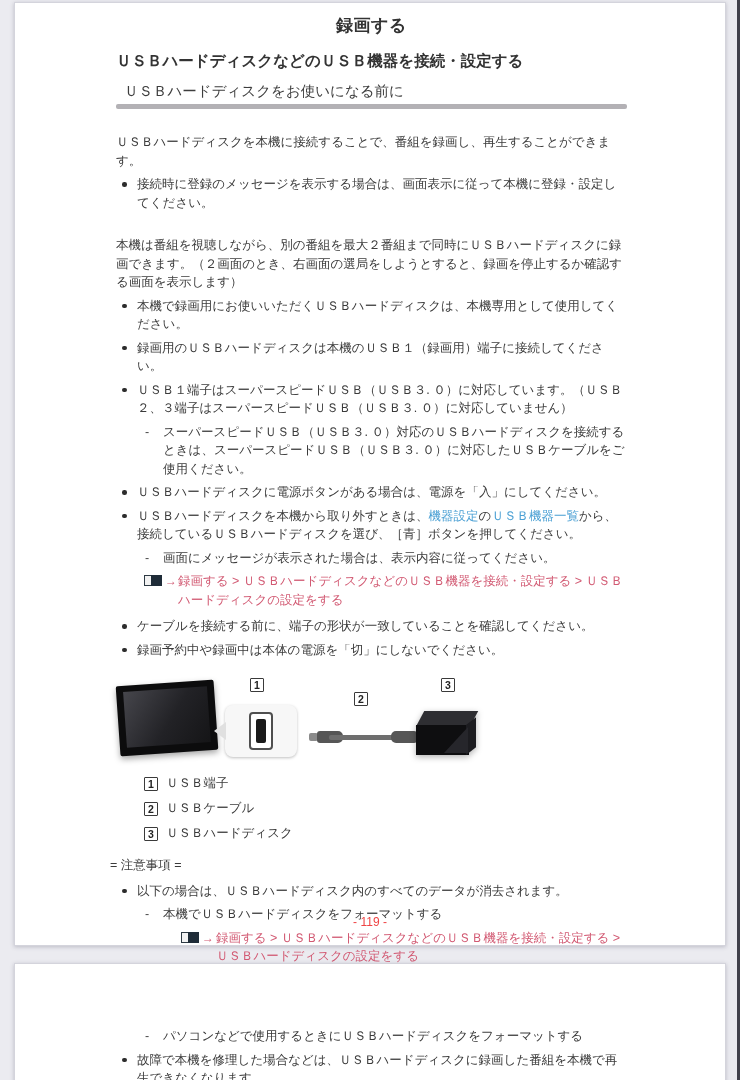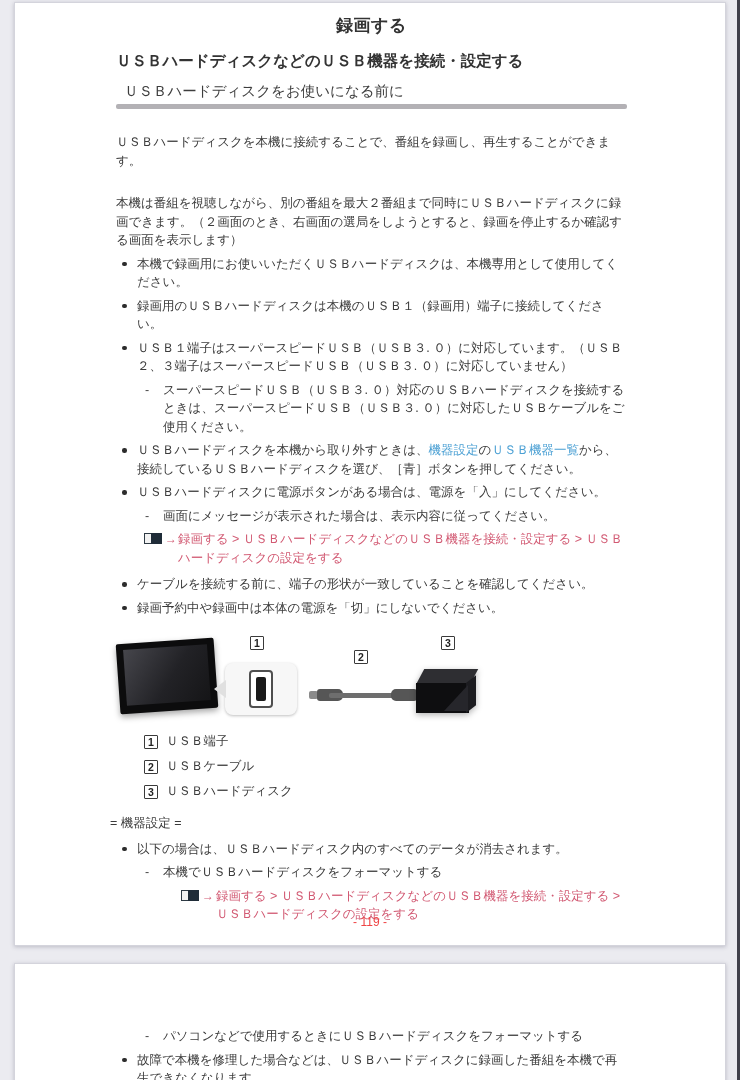--- a/index.html
+++ b/index.html
@@ -128,20 +128,24 @@
 
 <div class="page page-1">
 
   <h1 class="doc-title">録画する</h1>
   <h2 class="sec">ＵＳＢハードディスクなどのＵＳＢ機器を接続・設定する</h2>
   <h3 class="subsec">ＵＳＢハードディスクをお使いになる前に</h3>
   <div class="rule"></div>
 
   <p class="para">ＵＳＢハードディスクを本機に接続することで、番組を録画し、再生することができます。</p>
 
+  <div class="bullet">
+    <span class="dot"></span>
+    <span>接続時に登録のメッセージを表示する場合は、画面表示に従って本機に登録・設定してください。</span>
+  </div>
 
   <p class="para">本機は番組を視聴しながら、別の番組を最大２番組まで同時にＵＳＢハードディスクに録画できます。（２画面のとき、右画面の選局をしようとすると、録画を停止するか確認する画面を表示します）</p>
 
   <div class="bullet">
     <span class="dot"></span>
     <span>本機で録画用にお使いいただくＵＳＢハードディスクは、本機専用として使用してください。</span>
   </div>
 
   <div class="bullet">
     <span class="dot"></span>
@@ -153,26 +157,26 @@
     <span>ＵＳＢ１端子はスーパースピードＵＳＢ（ＵＳＢ３. ０）に対応しています。（ＵＳＢ２、３端子はスーパースピードＵＳＢ（ＵＳＢ３. ０）に対応していません）</span>
   </div>
 
   <div class="dash-item">
     <span class="dash">-</span>
     <span>スーパースピードＵＳＢ（ＵＳＢ３. ０）対応のＵＳＢハードディスクを接続するときは、スーパースピードＵＳＢ（ＵＳＢ３. ０）に対応したＵＳＢケーブルをご使用ください。</span>
   </div>
 
   <div class="bullet">
     <span class="dot"></span>
+    <span>ＵＳＢハードディスクに電源ボタンがある場合は、電源を「入」にしてください。</span>
+  </div>
+
+  <div class="bullet">
+    <span class="dot"></span>
     <span><span>ＵＳＢハードディスクを本機から取り外すときは、</span><a class="blue-link">機器設定</a><span>の</span><a class="blue-link">ＵＳＢ機器一覧</a><span>から、接続しているＵＳＢハードディスクを選び、［青］ボタンを押してください。</span></span>
-  </div>
-
-  <div class="bullet">
-    <span class="dot"></span>
-    <span>ＵＳＢハードディスクに電源ボタンがある場合は、電源を「入」にしてください。</span>
   </div>
 
   <div class="dash-item">
     <span class="dash">-</span>
     <span>画面にメッセージが表示された場合は、表示内容に従ってください。</span>
   </div>
 
   <div class="ref lv2">
     <span class="book-icon">
         <span class="bk-l"></span>
@@ -226,21 +230,21 @@
   </div>
   <div class="legend-row">
     <span class="num-box">2</span>
     <span>ＵＳＢケーブル</span>
   </div>
   <div class="legend-row">
     <span class="num-box">3</span>
     <span>ＵＳＢハードディスク</span>
   </div>
 
-  <div class="note-head">= 機器設定 =</div>
+  <div class="note-head">= 注意事項 =</div>
 
   <div class="bullet">
     <span class="dot"></span>
     <span>以下の場合は、ＵＳＢハードディスク内のすべてのデータが消去されます。</span>
   </div>
 
   <div class="dash-item">
     <span class="dash">-</span>
     <span>本機でＵＳＢハードディスクをフォーマットする</span>
   </div>

